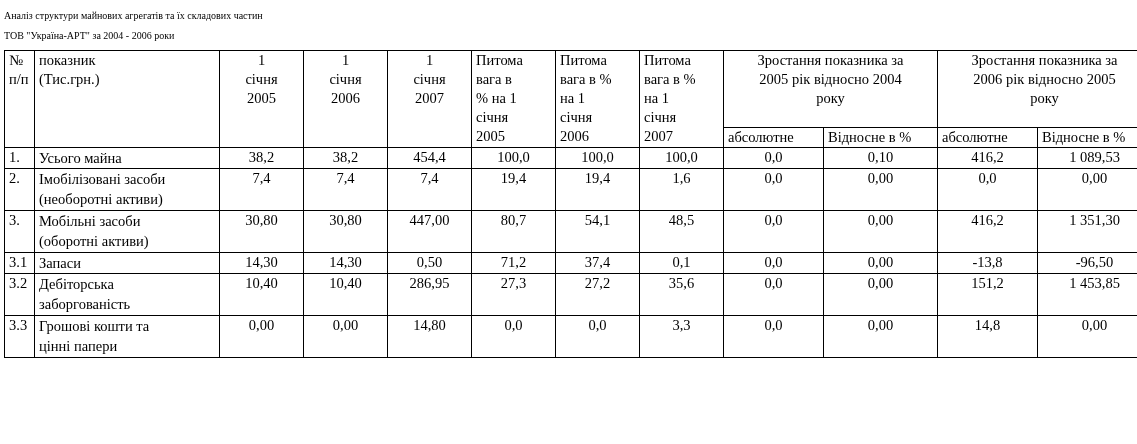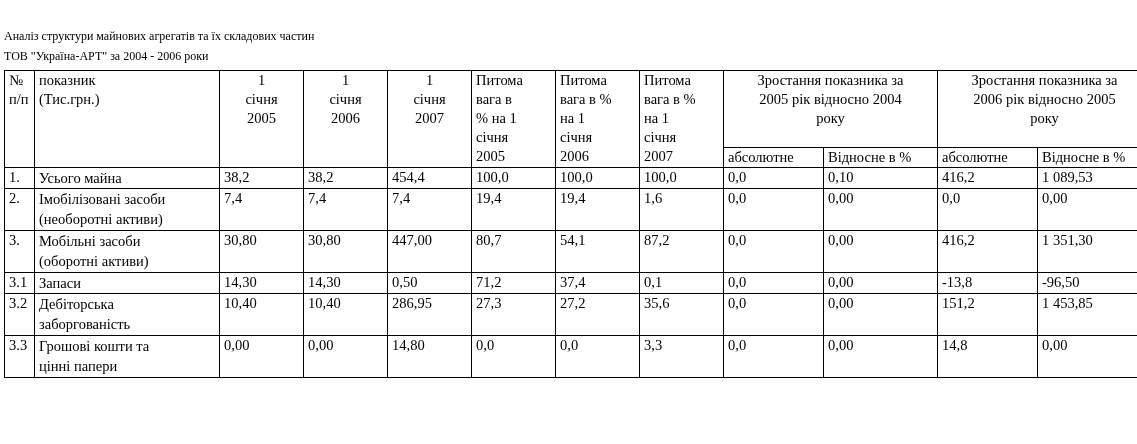--- a/index.html
+++ b/index.html
@@ -15,24 +15,23 @@
     overflow: hidden;
   }
   .page {
     position: relative;
     width: 1137px;
     height: 444px;
     box-sizing: border-box;
     padding: 6px 0 0 4px;
   }
   .title-block {
-    font-size: 12px;
+    font-size: 10px;
     line-height: 20px;
     margin-bottom: 4px;
-    margin-top: 20px;
   }
   .title-line {
     white-space: nowrap;
   }
   table.main {
     border-collapse: collapse;
     table-layout: fixed;
     width: 1129px;
     font-size: 14.5px;
   }
@@ -86,21 +85,21 @@
   }
   td.numcol {
     text-align: left;
     vertical-align: bottom;
   }
   td.namecol {
     text-align: left;
     vertical-align: top;
   }
   td.val {
-    text-align: left;
+    text-align: center;
     vertical-align: bottom;
   }
   .two-line {
     height: 42px;
   }
   .name-wrap {
     display: block;
     line-height: 20px;
   }
   .bottomalign {
@@ -247,21 +246,21 @@
         <td class="numcol">3.</td>
         <td class="namecol">
           <span class="name-wrap">Мобільні засоби</span>
           <span class="name-wrap">(оборотні активи)</span>
         </td>
         <td class="val">30,80</td>
         <td class="val">30,80</td>
         <td class="val">447,00</td>
         <td class="val">80,7</td>
         <td class="val">54,1</td>
-        <td class="val">87,2</td>
+        <td class="val">48,5</td>
         <td class="val">0,0</td>
         <td class="val">0,00</td>
         <td class="val">416,2</td>
         <td class="val">1 351,30</td>
       </tr>
 
       <tr>
         <td class="numcol">3.1</td>
         <td class="namecol">
           <span class="name-wrap">Запаси</span>

